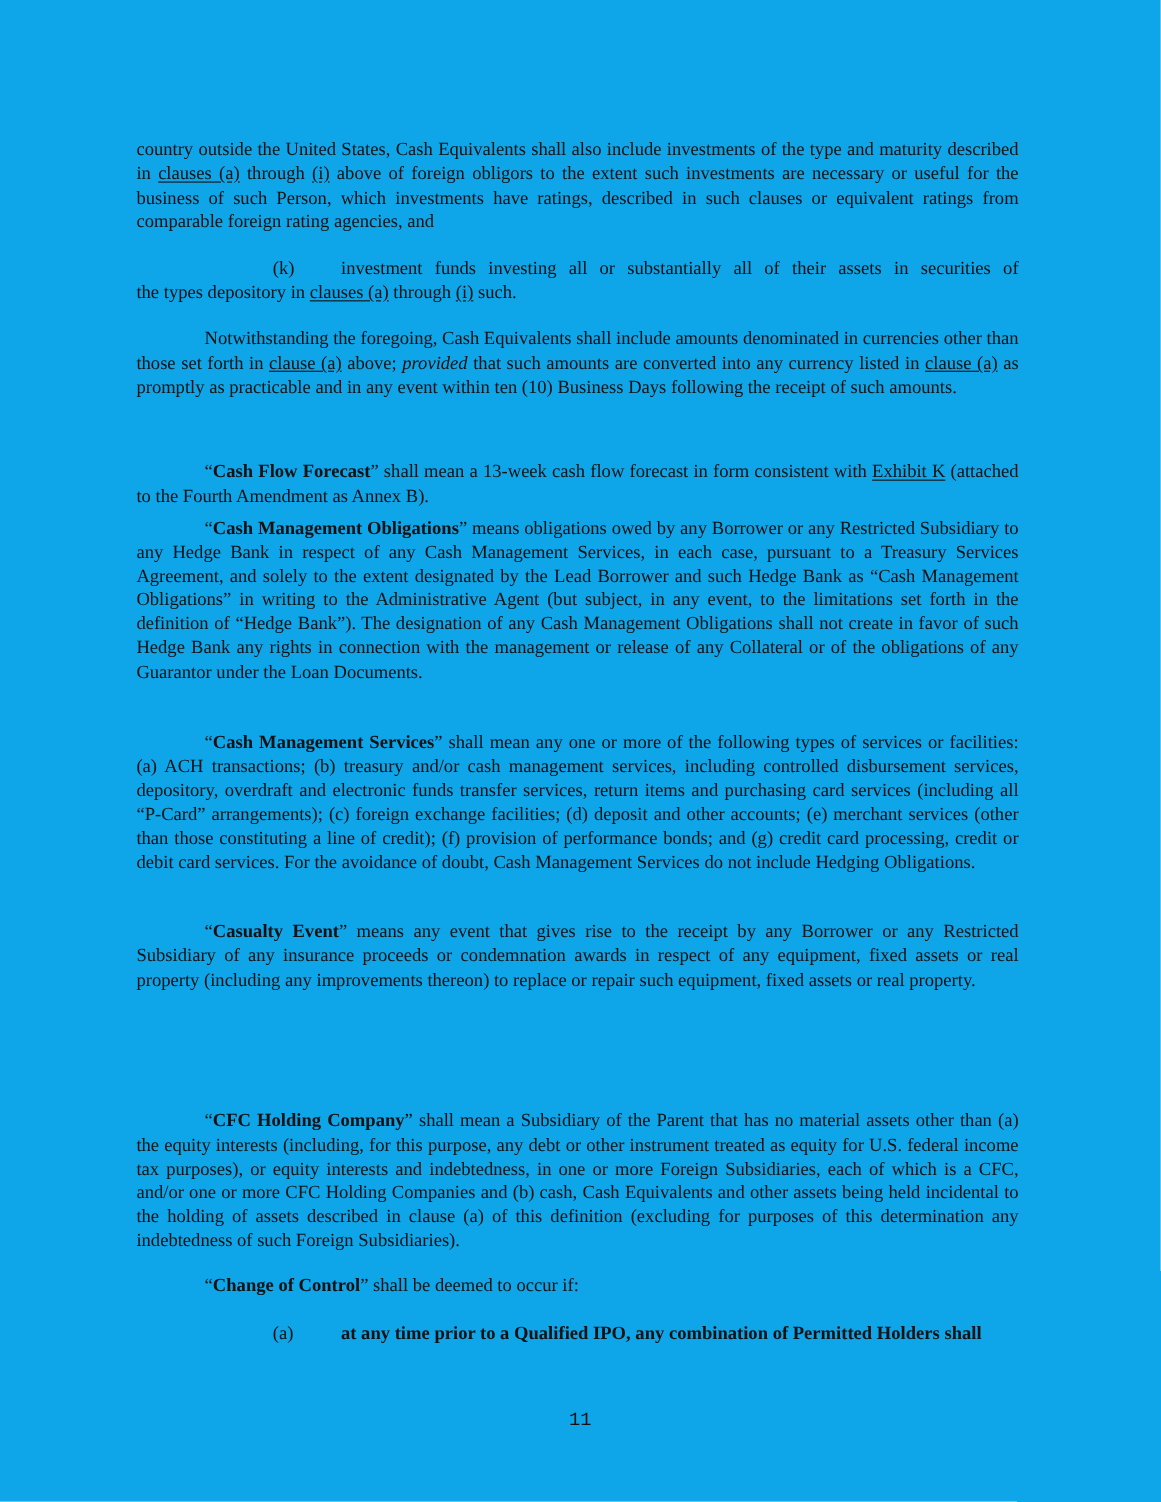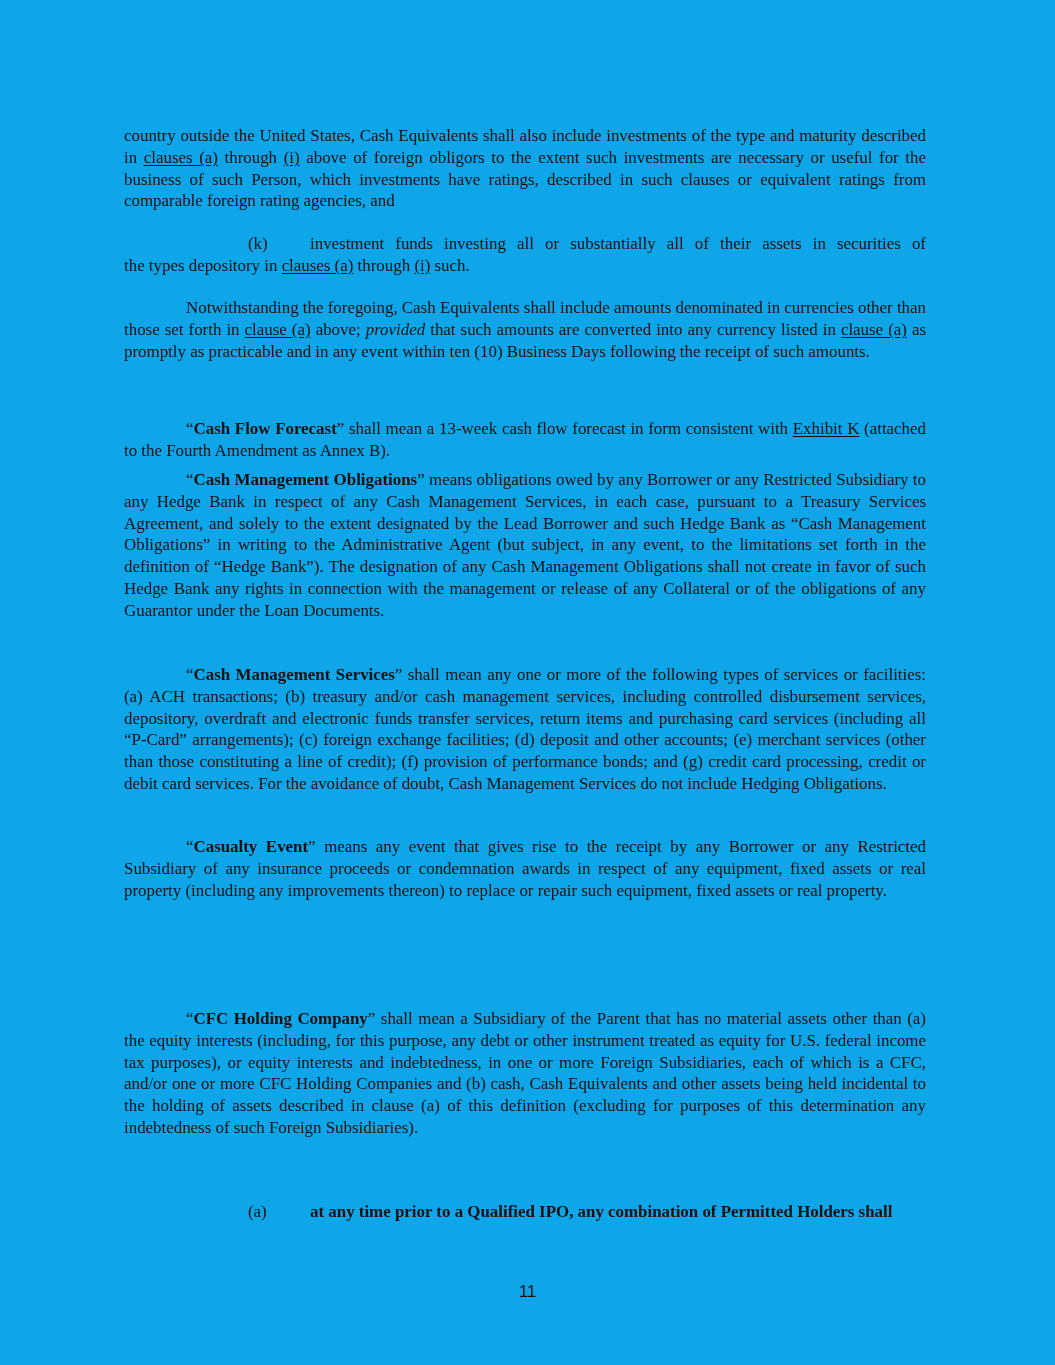--- a/index.html
+++ b/index.html
@@ -16,21 +16,21 @@
     text-align: justify;
     margin: 0;
   }
   .indent { text-indent: 62px; }
   .ul { text-decoration: underline; text-underline-offset: 2px; }
   b { font-weight: bold; }
   i { font-style: italic; }
   .clause-row { position: absolute; font-family: "Liberation Serif", serif; font-size: 16.9px; line-height: 21.8px; color: #111; }
   .page-number {
     position: absolute; left: 0; width: 1055px; top: 1282px; text-align: center;
-    font-family: Liberation Sans, sans-serif; font-size: 17px; color: #111;
+    font-family: Liberation Mono, monospace; font-size: 17px; color: #111;
   }
 </style>
 </head>
 <body>
 
 <div class="page">
 
   <p class="para" style="top:125px;"><span>country outside the United States, Cash Equivalents shall also include investments of the type and maturity described in </span><span class="ul">clauses (a)</span><span> through </span><span class="ul">(i)</span><span> above of foreign obligors to the extent such investments are necessary or useful for the business of such Person, which investments have ratings, described in such clauses or equivalent ratings from comparable foreign rating agencies, and</span></p>
 
   <div class="clause-row" style="top:233px; left:248px;"><span>(k)</span></div>
@@ -43,18 +43,19 @@
 
   <p class="para indent" style="top:469px;"><span>“</span><b>Cash Management Obligations</b><span>”</span><span> means obligations owed by any Borrower or any Restricted Subsidiary to any Hedge Bank in respect of any Cash Management Services, in each case, pursuant to a Treasury Services Agreement, and solely to the extent designated by the Lead Borrower and such Hedge Bank as “Cash Management Obligations” in writing to the Administrative Agent (but subject, in any event, to the limitations set forth in the definition of “Hedge Bank”).  The designation of any Cash Management Obligations shall not create in favor of such Hedge Bank any rights in connection with the management or release of any Collateral or of the obligations of any Guarantor under the Loan Documents.</span></p>
 
   <p class="para indent" style="top:664px;"><span>“</span><b>Cash Management Services</b><span>”</span><span> shall mean any one or more of the following types of services or facilities: (a) ACH transactions; (b) treasury and/or cash management services, including controlled disbursement services, depository, overdraft and electronic funds transfer services, return items and purchasing card services (including all “P-Card” arrangements); (c) foreign exchange facilities; (d) deposit and other accounts; (e) merchant services (other than those constituting a line of credit); (f) provision of performance bonds; and (g) credit card processing, credit or debit card services.  For the avoidance of doubt, Cash Management Services do not include Hedging Obligations.</span></p>
 
   <p class="para indent" style="top:836px;"><span>“</span><b>Casualty Event</b><span>”</span><span> means any event that gives rise to the receipt by any Borrower or any Restricted Subsidiary of any insurance proceeds or condemnation awards in respect of any equipment, fixed assets or real property (including any improvements thereon) to replace or repair such equipment, fixed assets or real property.</span></p>
 
 
   <p class="para indent" style="top:1008px;"><span>“</span><b>CFC Holding Company</b><span>”</span><span> shall mean a Subsidiary of the Parent that has no material assets other than (a) the equity interests (including, for this purpose, any debt or other instrument treated as equity for U.S. federal income tax purposes), or equity interests and indebtedness, in one or more Foreign Subsidiaries, each of which is a CFC, and/or one or more CFC Holding Companies and (b) cash, Cash Equivalents and other assets being held incidental to the holding of assets described in clause (a) of this definition (excluding for purposes of this determination any indebtedness of such Foreign Subsidiaries).</span></p>
 
+  <p class="para indent" style="top:1158px;"><span>“</span><b>Change of Control</b><span>”</span><span> shall be deemed to occur if:</span></p>
 
   <div class="clause-row" style="top:1201px; left:248px;"><span>(a)</span></div>
   <div class="clause-row" style="top:1201px; left:310px;font-weight:bold;"><span>at any time prior to a Qualified IPO, any combination of Permitted Holders shall</span></div>
 
   <div class="page-number">11</div>
 </div>
 
 </body></html>

